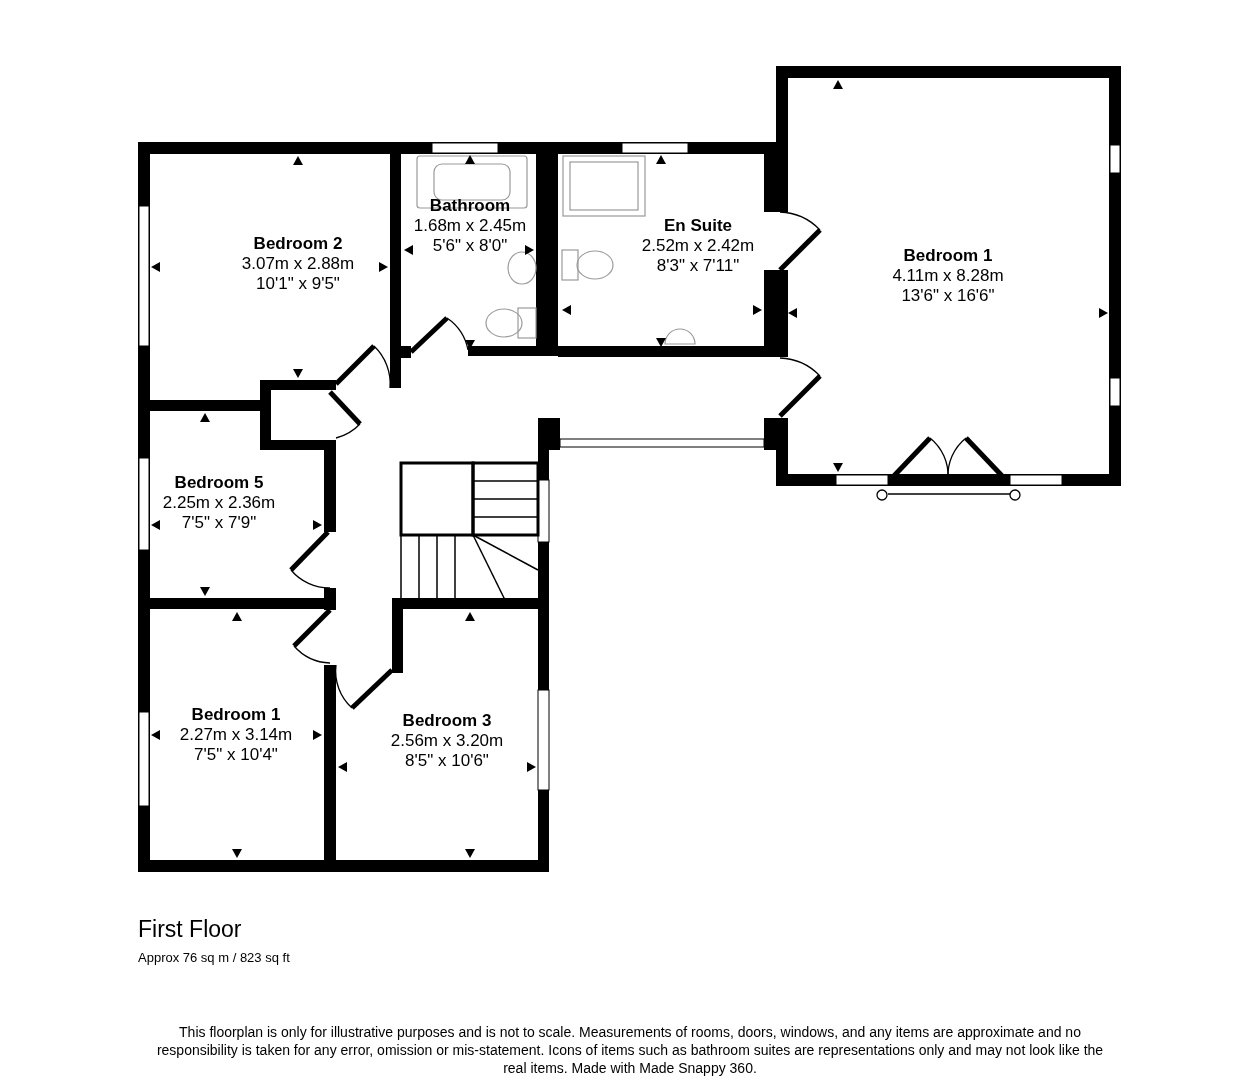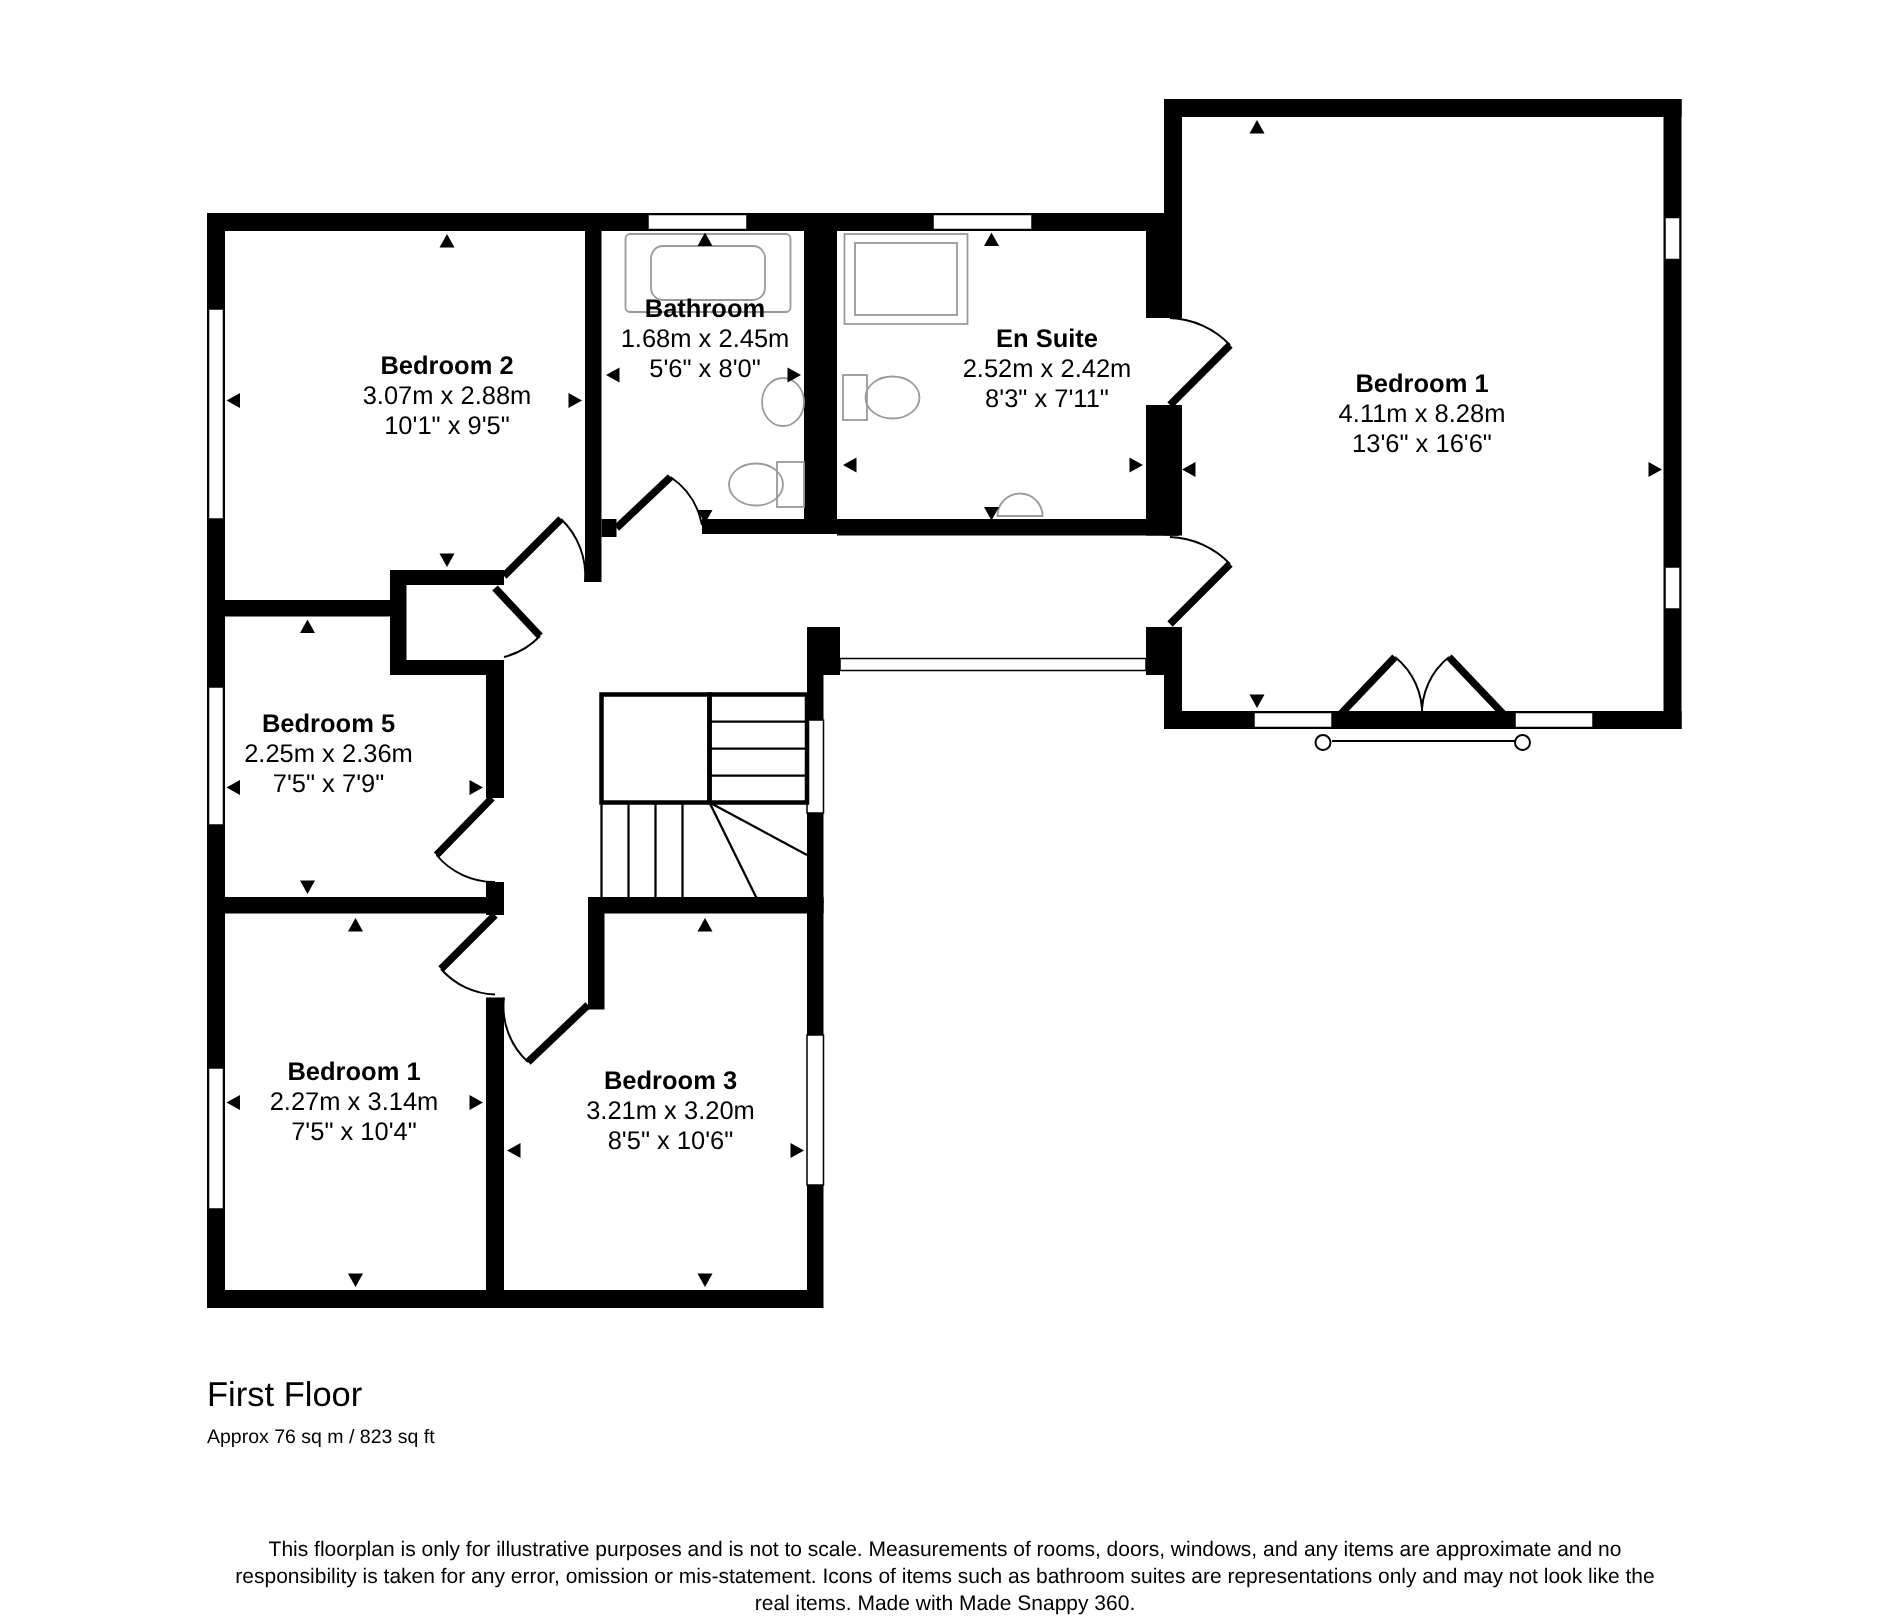--- a/index.html
+++ b/index.html
@@ -212,19 +212,19 @@
   <span class="room-dim">2.25m x 2.36m</span>
   <span class="room-dim">7'5" x 7'9"</span>
 </div>
 <div class="room-label" style="left:236px; top:705px;">
   <span class="room-name">Bedroom 1</span>
   <span class="room-dim">2.27m x 3.14m</span>
   <span class="room-dim">7'5" x 10'4"</span>
 </div>
 <div class="room-label" style="left:447px; top:711px;">
   <span class="room-name">Bedroom 3</span>
-  <span class="room-dim">3.21m x 3.20m</span>
+  <span class="room-dim">2.56m x 3.20m</span>
   <span class="room-dim">8'5" x 10'6"</span>
 </div>
 
 <div id="floor-title">First Floor</div>
 <div id="floor-area">Approx 76 sq m / 823 sq ft</div>
 <div id="disclaimer">This floorplan is only for illustrative purposes and is not to scale. Measurements of rooms, doors, windows, and any items are approximate and no responsibility is taken for any error, omission or mis-statement. Icons of items such as bathroom suites are representations only and may not look like the real items. Made with Made Snappy 360.</div>
 
 </body></html>

